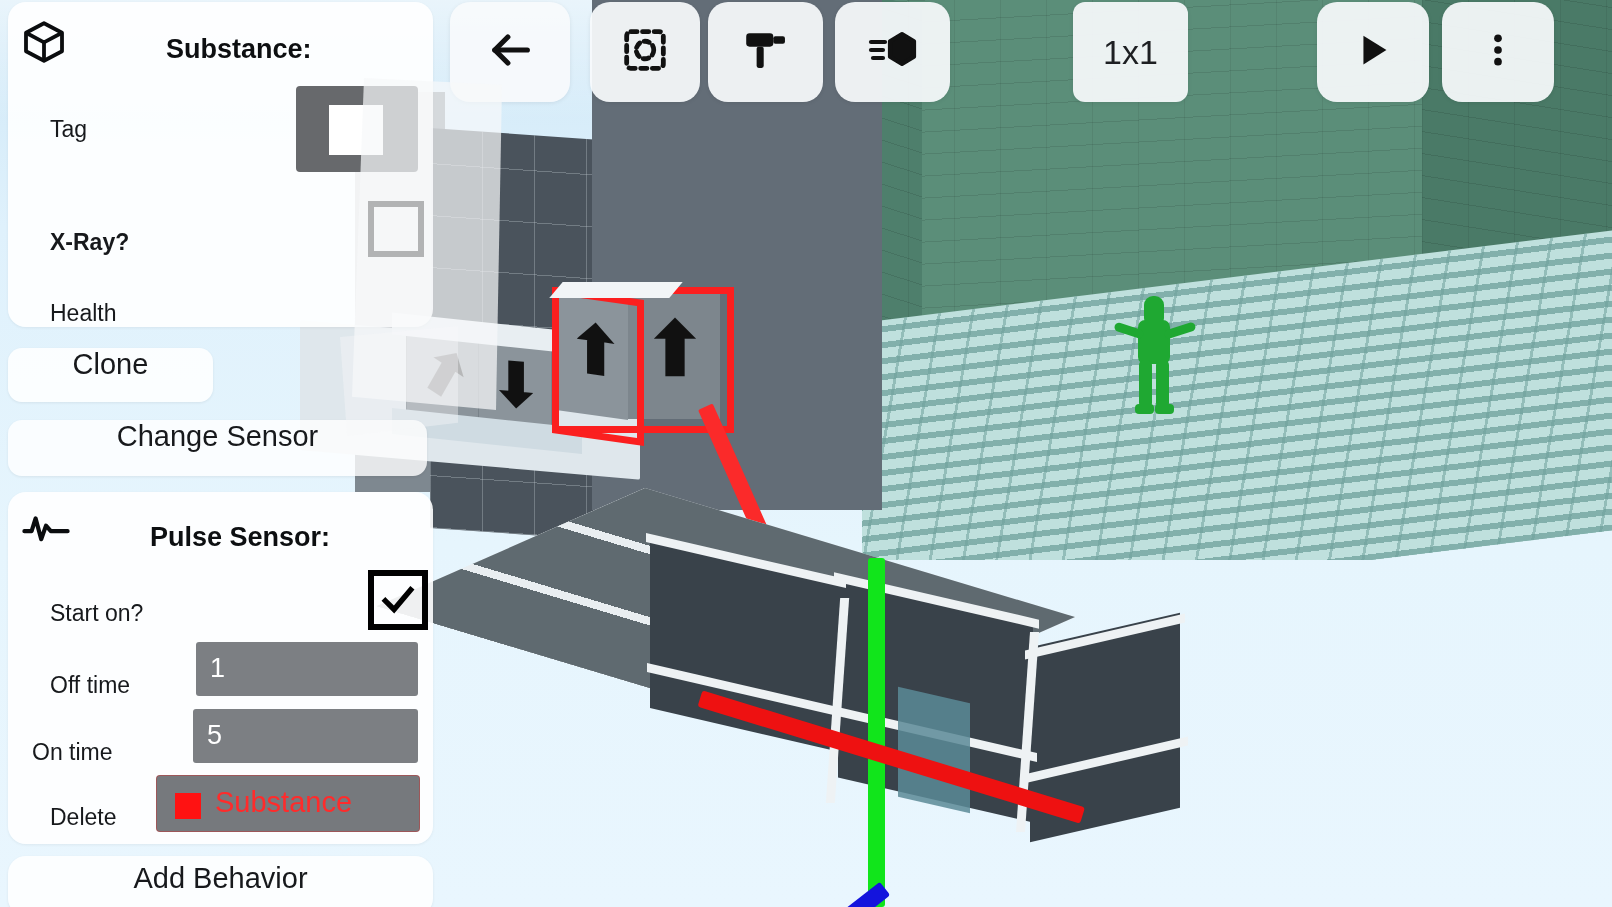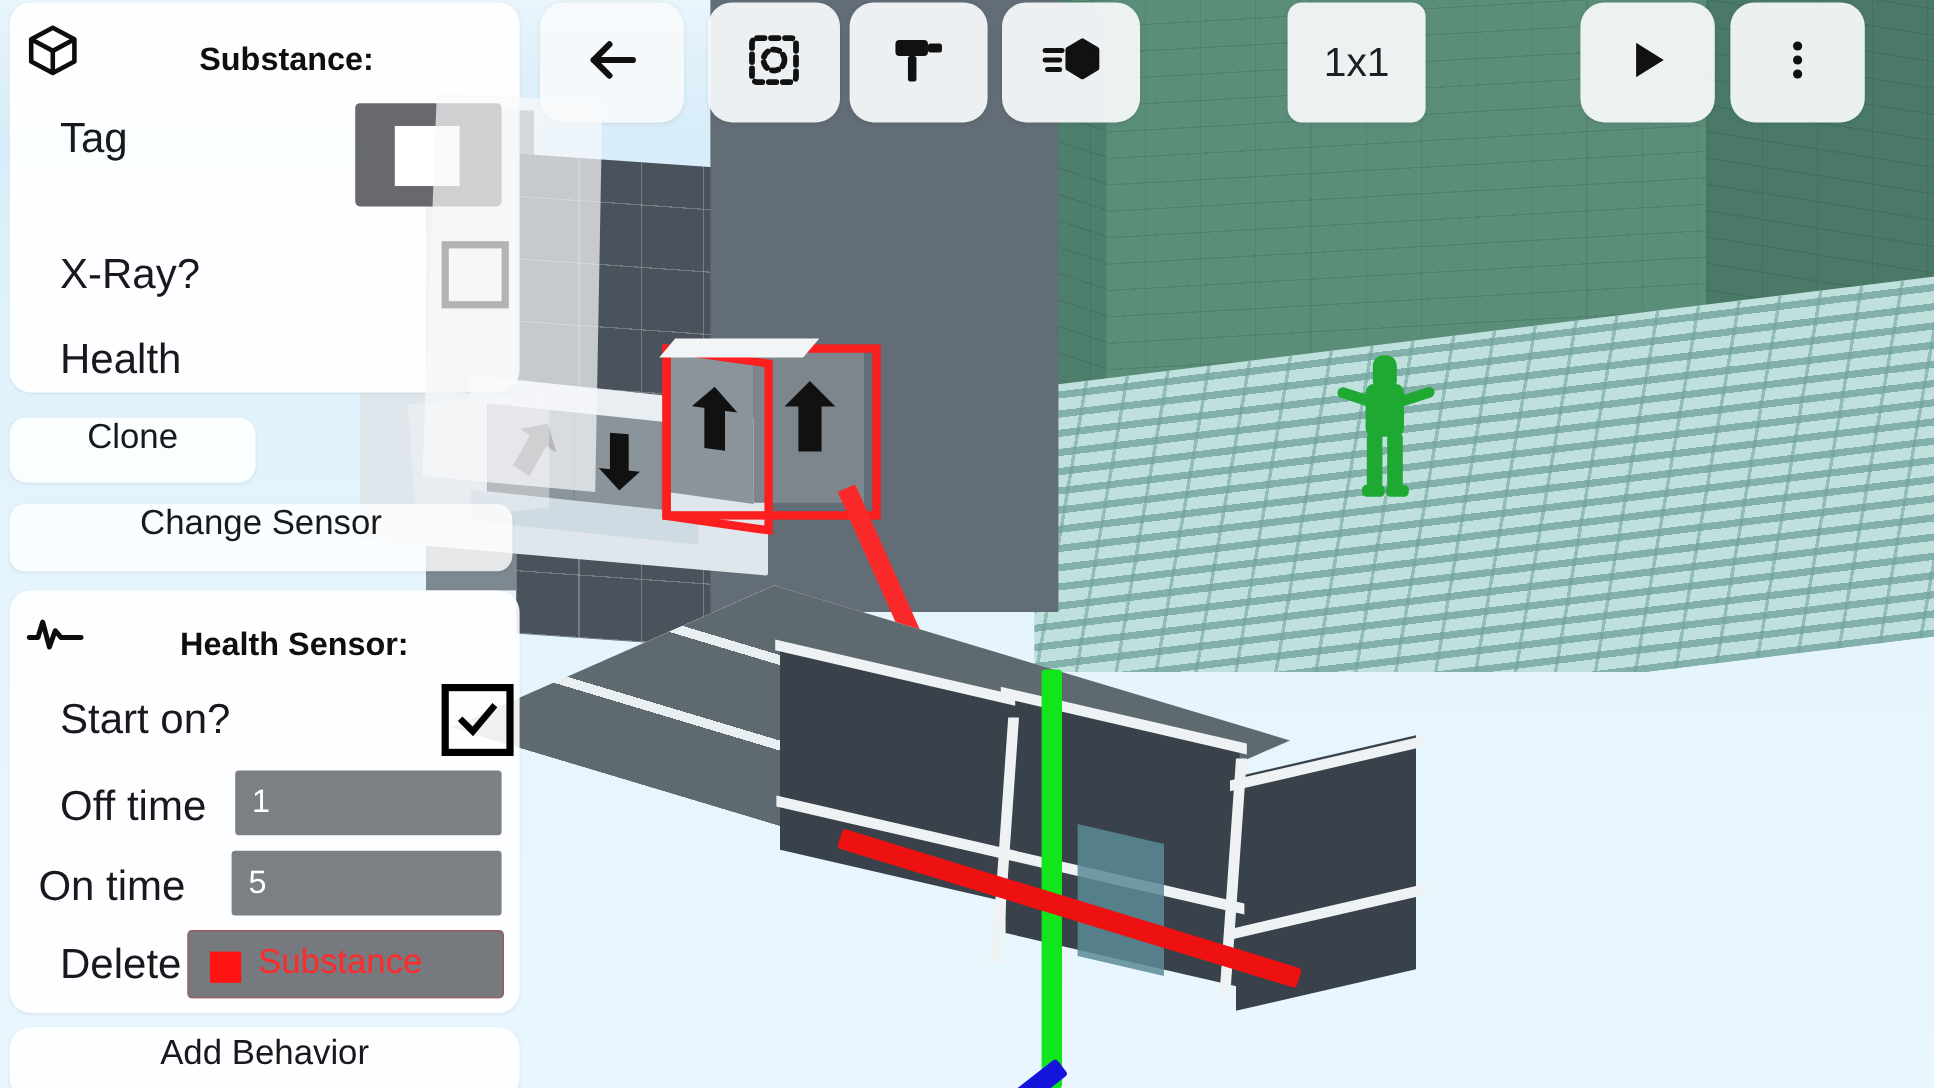--- a/index.html
+++ b/index.html
@@ -61,21 +61,21 @@
   .tbtn{position:absolute;top:2px;height:100px;border-radius:20px;
         background:rgba(248,250,252,.93);display:flex;align-items:center;justify-content:center;
         box-shadow:0 1px 4px rgba(0,0,0,.08);pointer-events:auto;}
   .tbtn .lab{font-size:34px;color:#1d1f22;}
 
   
   .lpanel{position:absolute;left:0;top:0;width:437px;height:907px;}
   .card{position:absolute;left:8px;background:rgba(255,255,255,.90);border-radius:18px;
         box-shadow:0 1px 3px rgba(0,0,0,.06);}
   .sec-title{font-size:27px;font-weight:bold;color:#0d0f11;}
-  .lbl{font-size:35px;color:#17191c;font-weight:400;}
+  .lbl{font-size:23px;color:#17191c;font-weight:400;margin-top:20px;}
   .field{position:absolute;background:#7c7f83;border-radius:3px;}
   .fieldtxt{position:absolute;font-size:27px;color:#ffffff;}
   .chk{position:absolute;border:6px solid #000;background:transparent;}
   .btn{position:absolute;background:rgba(255,255,255,.86);border-radius:14px;
        display:flex;align-items:flex-start;justify-content:center;font-size:29px;color:#17191c;
        box-shadow:0 1px 3px rgba(0,0,0,.07);}
 
   
   .ghost{position:absolute;background:rgba(247,248,249,.72);pointer-events:none;}
 </style>
@@ -248,41 +248,41 @@
             <line x1="12" y1="12.2" x2="12" y2="21.4"></line>
         </svg>
       </span>
       <div class="sec-title" style="position:absolute;left:158px;top:32px;">Substance:</div>
 
       <div class="lbl" style="position:absolute;left:42px;top:94px;">Tag</div>
       <div style="position:absolute;left:288px;top:84px;width:122px;height:86px;background:#67696c;border-radius:4px;">
         <div style="position:absolute;left:33px;top:19px;width:54px;height:50px;background:#ffffff;"></div>
       </div>
 
-      <div class="lbl" style="position:absolute;left:42px;top:207px;">X-Ray?</div>
+      <div class="lbl" style="position:absolute;left:42px;top:207px;font-weight:bold;">X-Ray?</div>
       <div class="chk" style="left:360px;top:199px;width:44px;height:44px;"></div>
 
       <div class="lbl" style="position:absolute;left:42px;top:278px;">Health</div>
     </div>
 
     <div class="btn" style="position:absolute;left:8px;top:348px;width:205px;height:54px;">
       <span>Clone</span>
     </div>
 
-    <div class="btn" style="position:absolute;left:8px;top:420px;width:419px;height:56px;background:rgba(255,255,255,.80);border-radius:13px;">
+    <div class="btn" style="position:absolute;left:8px;top:420px;width:419px;height:56px;background:rgba(255,255,255,.80);">
       <span>Change Sensor</span>
     </div>
 
     <div class="card" style="top:492px;width:425px;height:352px;">
       <span style="position:absolute;left:14px;top:16px;">
         <svg width="48" height="40" viewBox="0 0 30 20" fill="none" stroke="#0b0d0f" stroke-width="2.6" stroke-linecap="round" stroke-linejoin="round">
           <polyline points="1.5,12 6,12 8.5,4 12,17 15,8.5 18,12 28.5,12"></polyline>
         </svg>
       </span>
-      <div class="sec-title" style="position:absolute;left:142px;top:30px;">Health Sensor:</div>
+      <div class="sec-title" style="position:absolute;left:142px;top:30px;">Pulse Sensor:</div>
 
       <div class="lbl" style="position:absolute;left:42px;top:88px;">Start on?</div>
       <div class="chk" style="left:360px;top:78px;width:48px;height:48px;display:flex;align-items:center;justify-content:center;">
         <svg width="38" height="38" viewBox="0 0 24 24" fill="none" stroke="#000" stroke-width="3.4" stroke-linecap="square">
           <polyline points="4,12.5 9.5,18 20,5.5"></polyline>
         </svg>
       </div>
 
       <div class="lbl" style="position:absolute;left:42px;top:160px;">Off time</div>
       <div class="field" style="left:188px;top:150px;width:222px;height:54px;">

